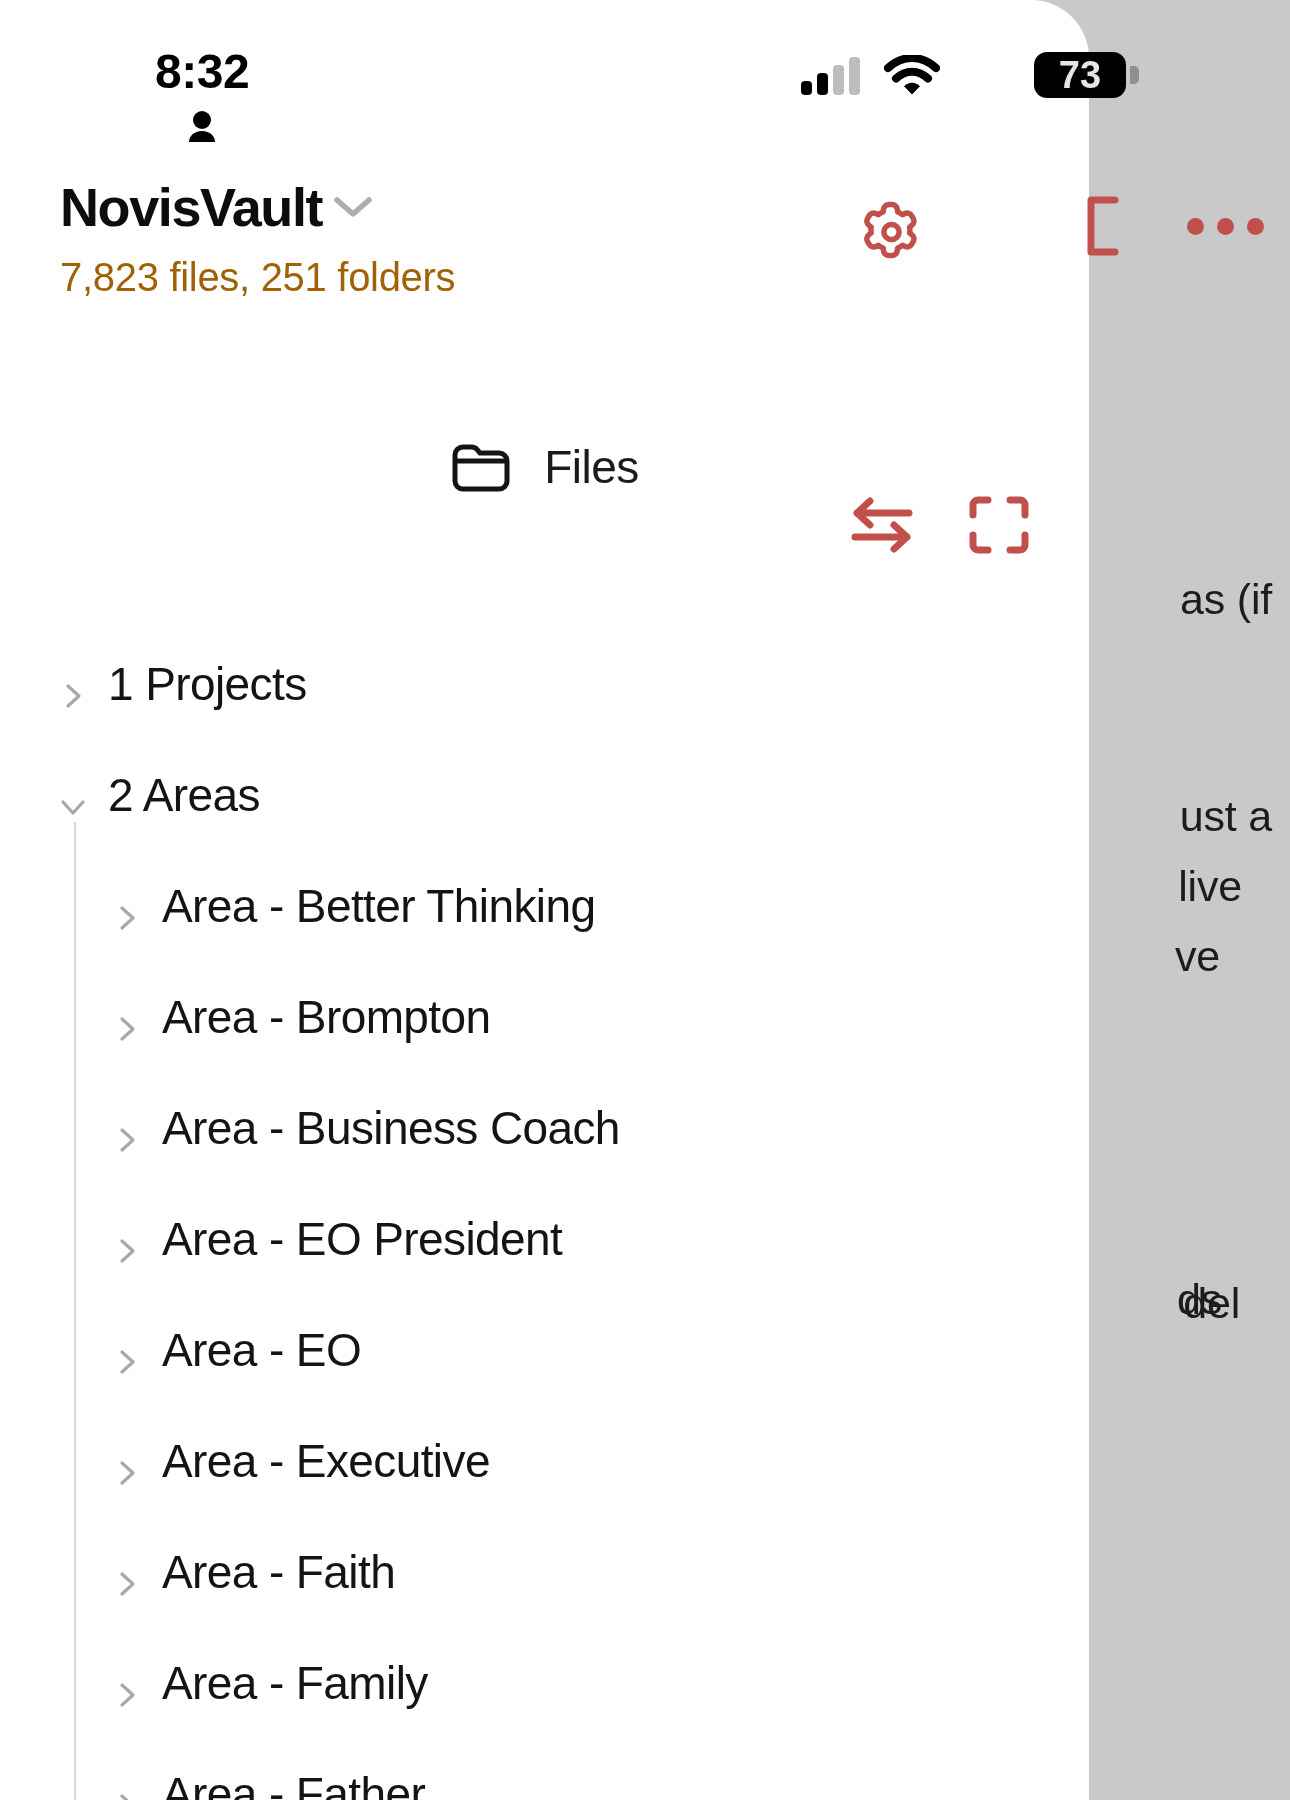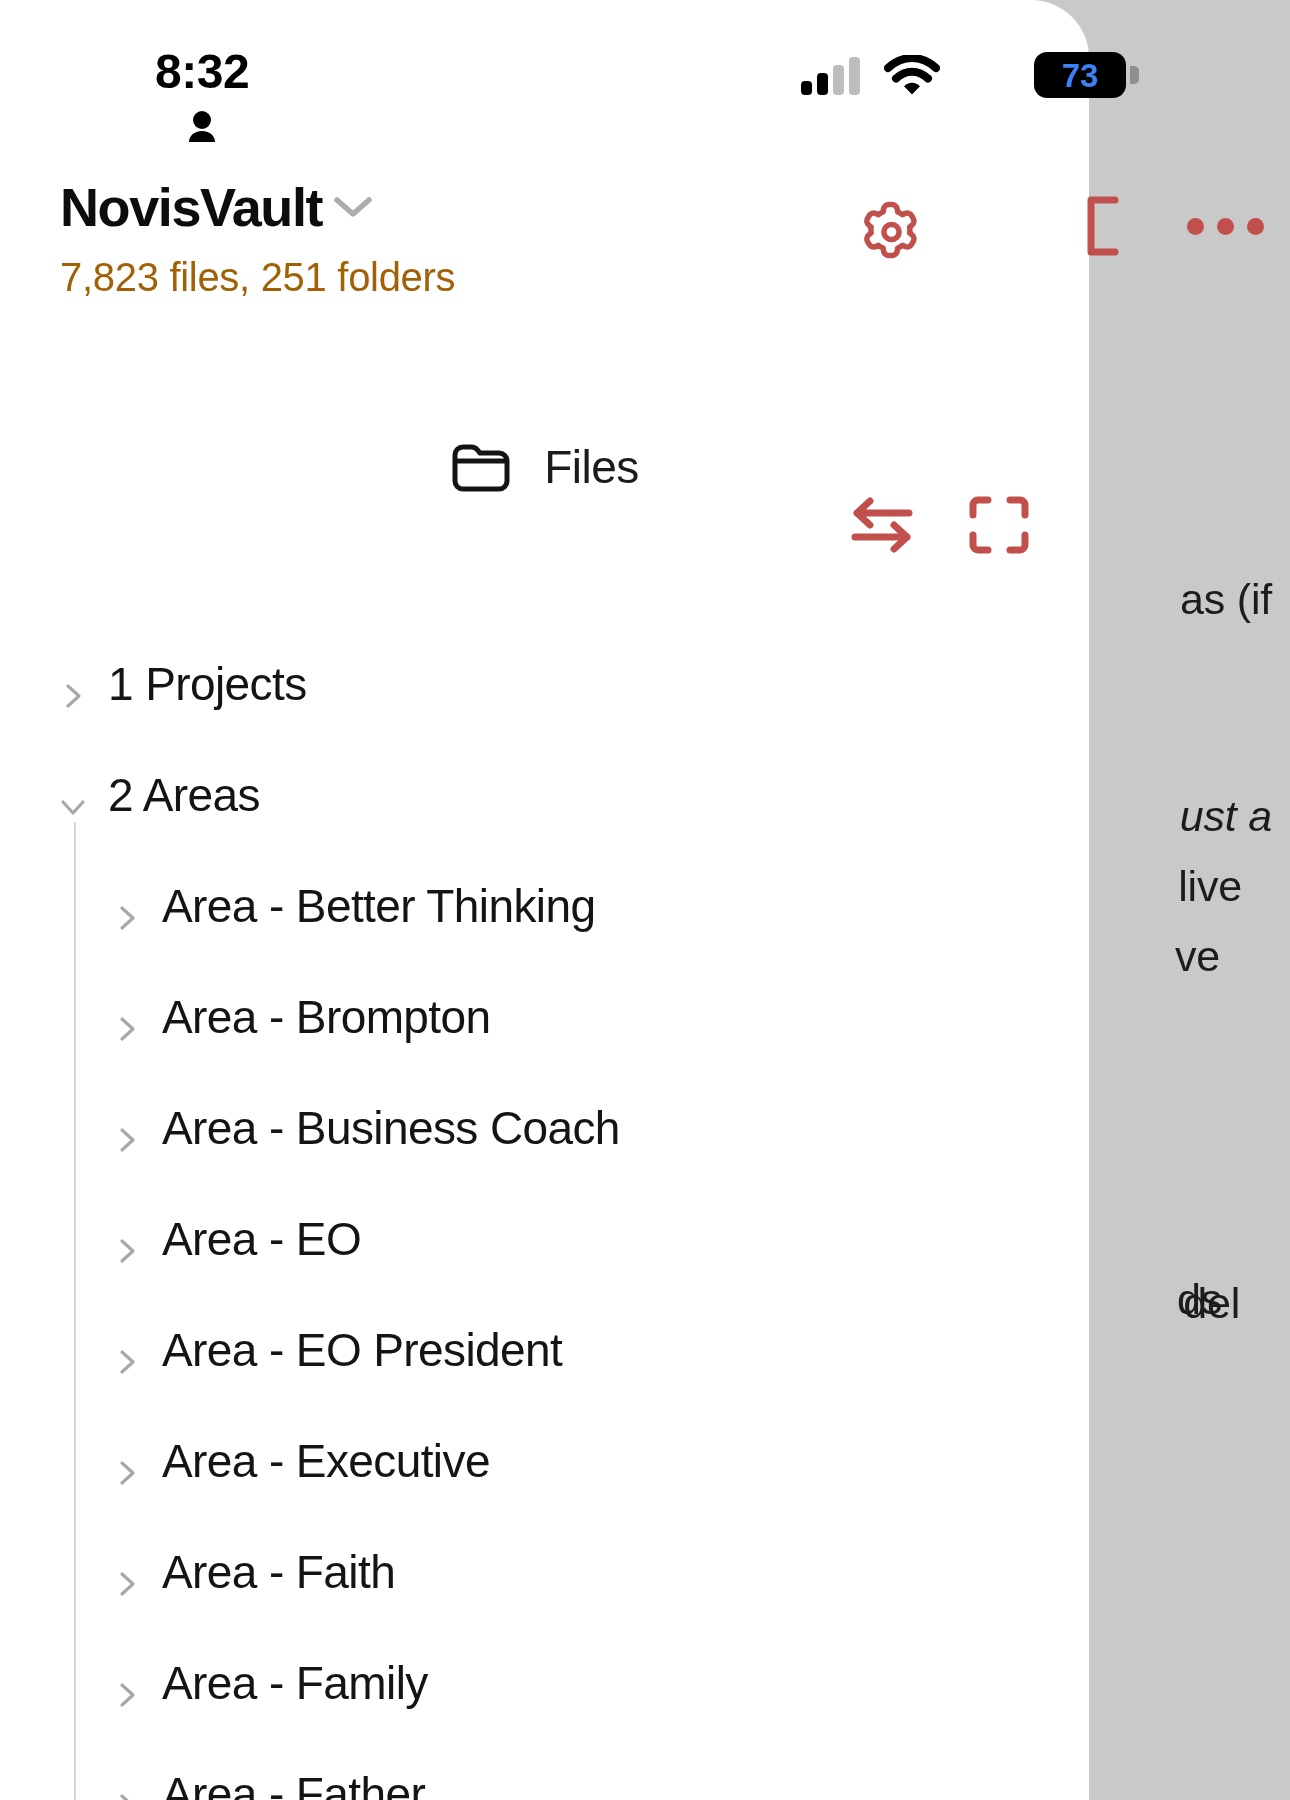--- a/index.html
+++ b/index.html
@@ -113,22 +113,22 @@
     min-width: 92px;
     padding: 0 14px;
     box-sizing: border-box;
     background: #000;
     border-radius: 13px;
     display: flex;
     align-items: center;
     justify-content: center;
   }
   #battery-level {
-    color: #3b82f6;
-    font-size: 33px;
+    color: #e5e5e5;
+    font-size: 38px;
     font-weight: 700;
     line-height: 1;
   }
   #battery-tip {
     position: absolute;
     z-index: 4;
     top: 66px;
     left: 1130px;
     width: 9px;
     height: 18px;
@@ -268,21 +268,21 @@
   }
 
   svg { display: block; }
 </style>
 </head>
 <body>
 
 <div id="backdrop">
   <div id="backdrop-note">
       <div class="bg-frag" style="top: 578px; right: 18px;">as (if</div>
-      <div class="bg-frag" style="top: 795px; right: 18px; font-style: italic;">ust a</div>
+      <div class="bg-frag" style="top: 795px; right: 18px;">ust a</div>
       <div class="bg-frag" style="top: 865px; right: 48px;">live</div>
       <div class="bg-frag" style="top: 935px; right: 70px;">ve</div>
       <div class="bg-frag" style="top: 1278px; right: 68px;">ds</div>
       <div class="bg-frag" style="top: 1282px; right: 50px;">del</div>
     </div>
 </div>
 
 <div id="backdrop-actions">
   <span>
     <svg width="54" height="62" viewBox="0 0 54 62" fill="none">
@@ -428,36 +428,36 @@
               </svg>
             </span>
             <span class="tree-label">Area - Business Coach</span>
           </div>
           <div class="tree-row child">
             <span>
               <svg class="chev" viewBox="0 0 30 30" fill="none">
                 <path d="M10 5 L21 15 L10 25" stroke="#a8a8a8" stroke-width="3.2" stroke-linecap="round" stroke-linejoin="round"></path>
               </svg>
             </span>
+            <span class="tree-label">Area - EO President</span>
+          </div>
+          <div class="tree-row child">
+            <span>
+              <svg class="chev" viewBox="0 0 30 30" fill="none">
+                <path d="M10 5 L21 15 L10 25" stroke="#a8a8a8" stroke-width="3.2" stroke-linecap="round" stroke-linejoin="round"></path>
+              </svg>
+            </span>
             <span class="tree-label">Area - EO</span>
           </div>
           <div class="tree-row child">
             <span>
               <svg class="chev" viewBox="0 0 30 30" fill="none">
                 <path d="M10 5 L21 15 L10 25" stroke="#a8a8a8" stroke-width="3.2" stroke-linecap="round" stroke-linejoin="round"></path>
               </svg>
             </span>
-            <span class="tree-label">Area - EO President</span>
-          </div>
-          <div class="tree-row child">
-            <span>
-              <svg class="chev" viewBox="0 0 30 30" fill="none">
-                <path d="M10 5 L21 15 L10 25" stroke="#a8a8a8" stroke-width="3.2" stroke-linecap="round" stroke-linejoin="round"></path>
-              </svg>
-            </span>
             <span class="tree-label">Area - Executive</span>
           </div>
           <div class="tree-row child">
             <span>
               <svg class="chev" viewBox="0 0 30 30" fill="none">
                 <path d="M10 5 L21 15 L10 25" stroke="#a8a8a8" stroke-width="3.2" stroke-linecap="round" stroke-linejoin="round"></path>
               </svg>
             </span>
             <span class="tree-label">Area - Faith</span>
           </div>

